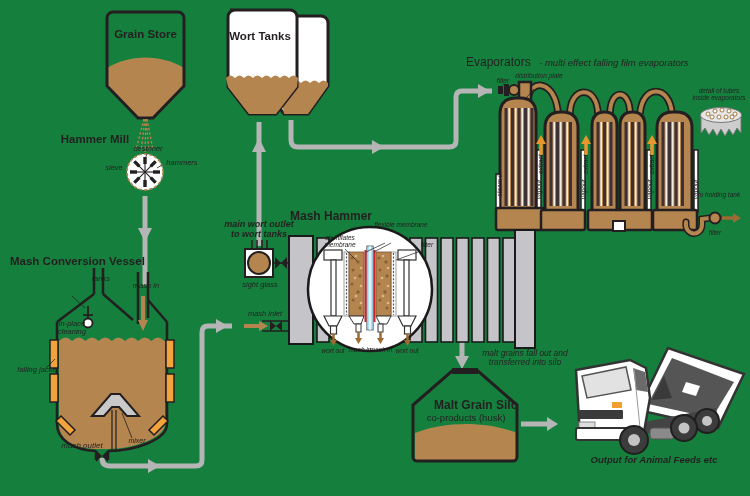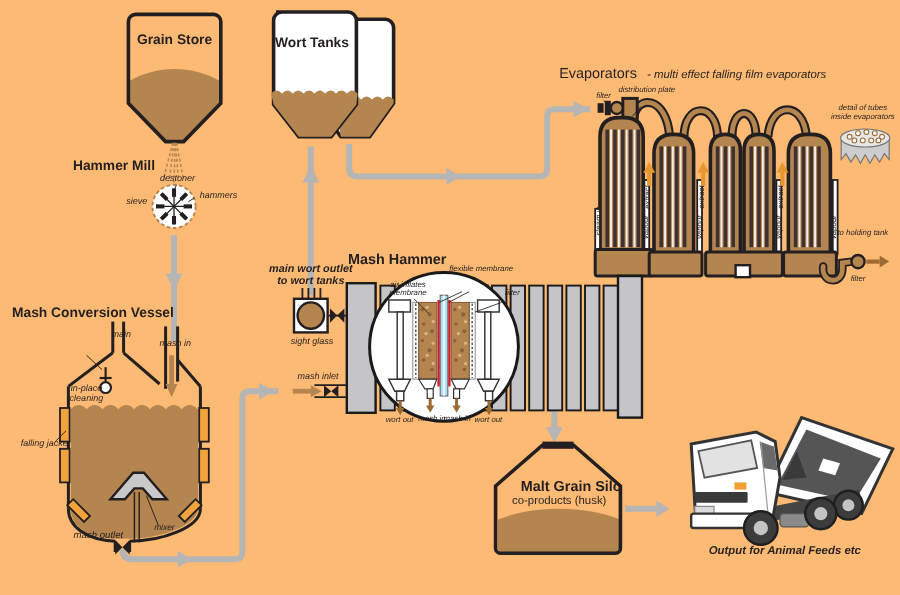--- a/index.html
+++ b/index.html
@@ -1,16 +1,16 @@
 <!DOCTYPE html>
 <html><head>
 <meta charset="utf-8">
 <style>
   html,body{margin:0;padding:0;background:#fff;}
-  .stage{position:relative;width:750px;height:496px;background:#fdba74;overflow:hidden;
+  .stage{position:relative;width:750px;height:496px;background:#15803d;overflow:hidden;
          font-family:"Liberation Sans",sans-serif;color:#231f20;}
   .stage svg{position:absolute;left:0;top:0;}
   .lbl{position:absolute;line-height:1.08;text-align:center;color:#231f20;}
   .i6{font-style:italic;font-size:6.5px;}
   .i7{font-style:italic;font-size:7px;}
   .i75{font-style:italic;font-size:7.5px;}
   .i8{font-style:italic;font-size:8px;}
   .i85{font-style:italic;font-size:8.5px;}
   .i9{font-style:italic;font-size:9px;font-weight:600;}
   .i95{font-size:9.5px;}
@@ -456,21 +456,21 @@
   </g>
 </svg>
 
   <div class="lbl b115" style="left:107px;top:28px;width:77px;">Grain Store</div>
   <div class="lbl b115" style="left:58px;top:133px;width:74px;">Hammer Mill</div>
   <div class="lbl i75" style="left:126px;top:145px;width:44px;">destoner</div>
   <div class="lbl i75" style="left:100px;top:164px;width:28px;">sieve</div>
   <div class="lbl i75" style="left:162px;top:159px;width:40px;">hammers</div>
 
   <div class="lbl b115 left" style="left:10px;top:255px;width:160px;">Mash Conversion Vessel</div>
-  <div class="lbl i75" style="left:88px;top:275px;width:26px;">main</div>
+  <div class="lbl i75" style="left:88px;top:275px;width:26px;">tanks</div>
   <div class="lbl i75" style="left:127px;top:282px;width:38px;">mash in</div>
   <div class="lbl i75" style="left:46px;top:280px;width:52px;margin-top:40px;">in-place cleaning</div>
   <div class="lbl i75" style="left:16px;top:366px;width:44px;">falling jacket</div>
   <div class="lbl i7" style="left:120px;top:437px;width:34px;">mixer</div>
   <div class="lbl i8" style="left:60px;top:442px;width:44px;">mash outlet</div>
 
   <div class="lbl b115" style="left:227px;top:30px;width:66px;">Wort Tanks</div>
 
   <div class="lbl b12 left" style="left:290px;top:210px;width:90px;">Mash Hammer</div>
   <div class="lbl i9" style="left:220px;top:220px;width:78px;">main wort outlet to wort tanks</div>
@@ -495,17 +495,18 @@
   <div class="vl" style="left:556px;top:161px;">extract</div>
   <div class="vl" style="left:622px;top:161px;">extract</div>
   <div class="vl" style="left:509px;top:186px;">vapour</div>
   <div class="vl" style="left:554px;top:186px;">vapour</div>
   <div class="vl" style="left:620px;top:186px;">vapour</div>
   <div class="vl" style="left:666px;top:186px;">vapour</div>
   <div class="lbl i6" style="left:692px;top:191px;width:54px;">to holding tank</div>
   <div class="lbl i6" style="left:698px;top:229px;width:34px;">filter</div>
   <div class="lbl i6" style="left:690px;top:87px;width:58px;">detail of tubes inside evaporators</div>
 
+  <div class="lbl i85" style="left:470px;top:349px;width:110px;">malt grains fall out and transferred into silo</div>
   <div class="lbl b12" style="left:414px;top:399px;width:124px;">Malt Grain Silo</div>
   <div class="lbl i95" style="left:414px;top:413px;width:104px;">co-products (husk)</div>
 
   <div class="lbl i95b" style="left:588px;top:455px;width:132px;">Output for Animal Feeds etc</div>
 </div>
 
 </body></html>

